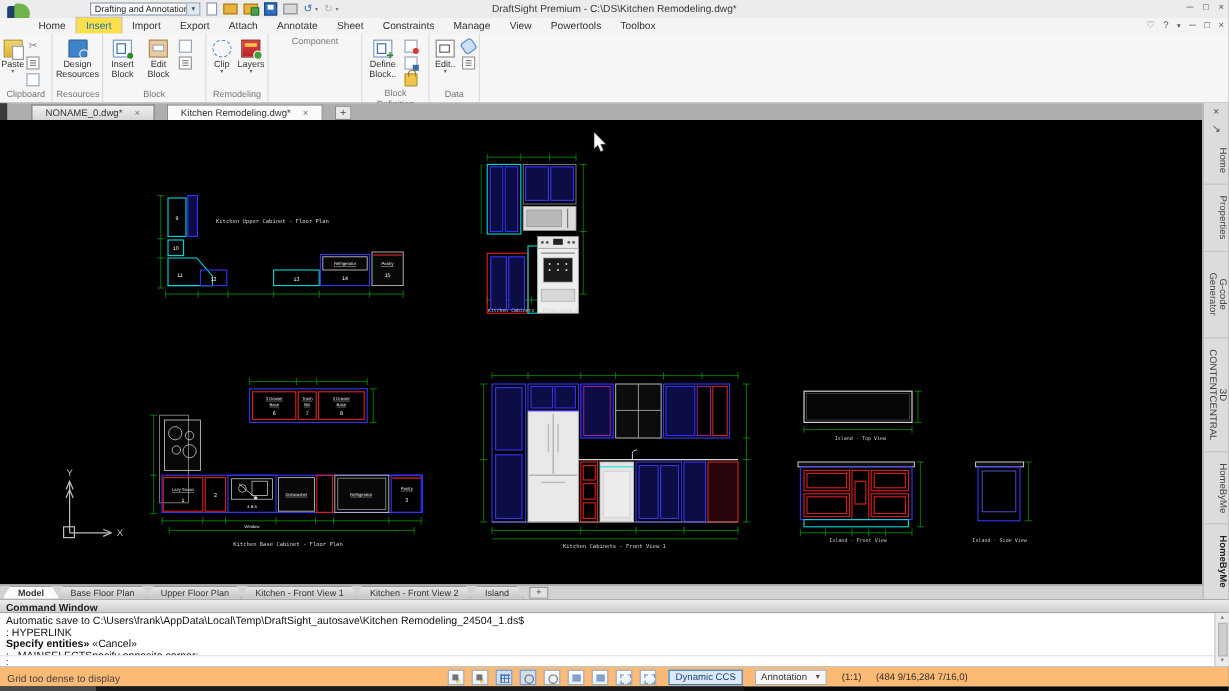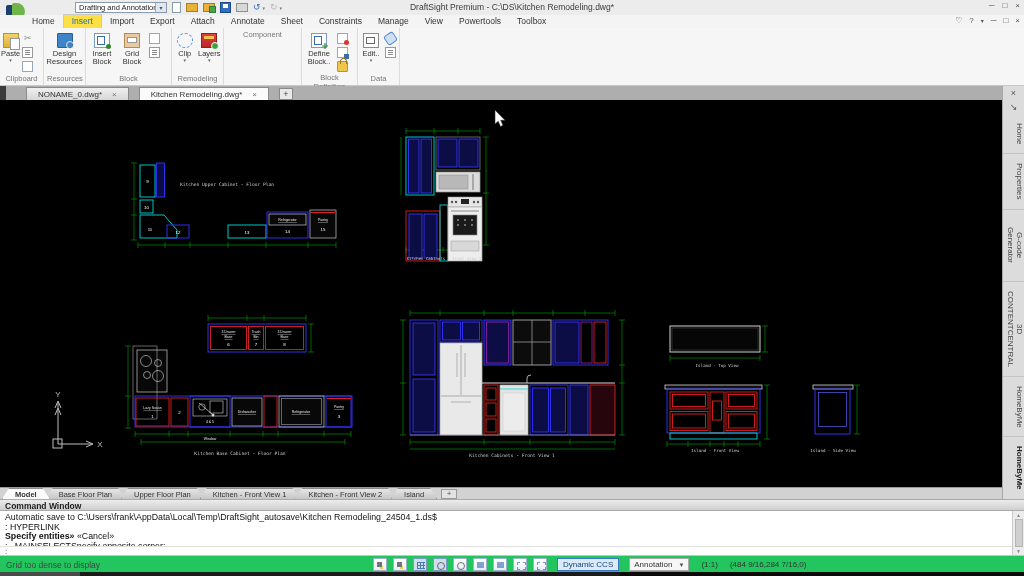--- a/index.html
+++ b/index.html
@@ -122,21 +122,21 @@
   
   .cmdwin { position:absolute; left:0; top:499px; width:1024px; height:56px; background:#fff; }
   .cmd-title { height:12px; background:linear-gradient(#ececec,#cfcfcf); border-top:1px solid #aaa; border-bottom:1px solid #aaa; font-size:8.5px; font-weight:bold; color:#222; padding:1px 0 0 5px; }
   .cmd-body { position:absolute; left:0; top:12px; right:12px; bottom:9px; padding:2px 5px; overflow:hidden; }
   .cline { font-size:8.8px; color:#111; line-height:9.6px; white-space:nowrap; }
   .cmd-input { position:absolute; left:0; right:12px; bottom:0; height:9px; border-top:1px solid #e0e0e0; font-size:8px; color:#333; padding-left:5px; }
   .cmd-scroll { position:absolute; right:0; top:12px; bottom:0; width:12px; background:#ececec; border-left:1px solid #c9c9c9; display:flex; flex-direction:column; justify-content:space-between; align-items:center; font-size:5px; color:#888; padding:1px 0; }
   .cmd-thumb { width:8px; flex:1; margin:1px 0; background:#cfcfcf; border:1px solid #b5b5b5; }
 
   
-  .statusbar { position:absolute; left:0; top:555px; width:1024px; height:17px; background:#22c55e; border-top:1px solid #c5c5c5; }
+  .statusbar { position:absolute; left:0; top:555px; width:1024px; height:17px; background:#fdba74; border-top:1px solid #c5c5c5; }
   .sb-msg { position:absolute; left:6px; top:4px; font-size:8.5px; color:#444; }
   .sb-cluster { position:absolute; left:373px; top:2px; display:flex; align-items:center; gap:6px; }
   .sico { width:14px; height:13px; background:linear-gradient(#ffffff,#e8eef6); border:1px solid #9ab2cc; position:relative; }
   .sico::after { content:""; position:absolute; left:3px; top:3px; width:7px; height:6px; background:#5a86c0; opacity:.75; }
   .sico.yellow::after { background:#4a4a4a; box-shadow:2px 3px 0 -1px #e8c53a; width:5px; height:5px; }
   .sico.pressed { background:#cfdded; border-color:#7a9cc4; }
   .sico.grid::after { background:repeating-linear-gradient(90deg,#4a7ab8 0 1px,transparent 1px 3px), repeating-linear-gradient(0deg,#4a7ab8 0 1px,transparent 1px 3px); width:8px; height:7px; opacity:1; }
   .sico.ring::after { background:transparent; border:1.5px solid #444; border-radius:50%; width:6px; height:6px; }
   .sico.dash::after { background:transparent; border:1px dashed #4a7ab8; width:7px; height:6px; }
   .sbtn-ccs { height:13px; border:1px solid #3a7bbf; background:#dce9f8; font-size:8px; color:#17457a; padding:1px 5px 0; margin-left:4px; }
@@ -232,21 +232,21 @@
     </div>
 
     <div class="rg" style="width:86px">
       <div class="rg-body">
         <div class="bigbtn" style="width:30px">
           <span class="ric ic-block ic-insert"></span>
           <span class="bigbtn-label">Insert Block</span>
         </div>
         <div class="bigbtn" style="width:30px">
           <span class="ric ic-editblock"></span>
-          <span class="bigbtn-label">Grid Block</span>
+          <span class="bigbtn-label">Edit Block</span>
         </div>
         <div class="smallcol">
           <span class="smicon sm-box"></span>
           <span class="smicon sm-paper"></span>
         </div>
       </div>
       <div class="rg-label">Block</div>
     </div>
 
     <div class="rg" style="width:52px">

